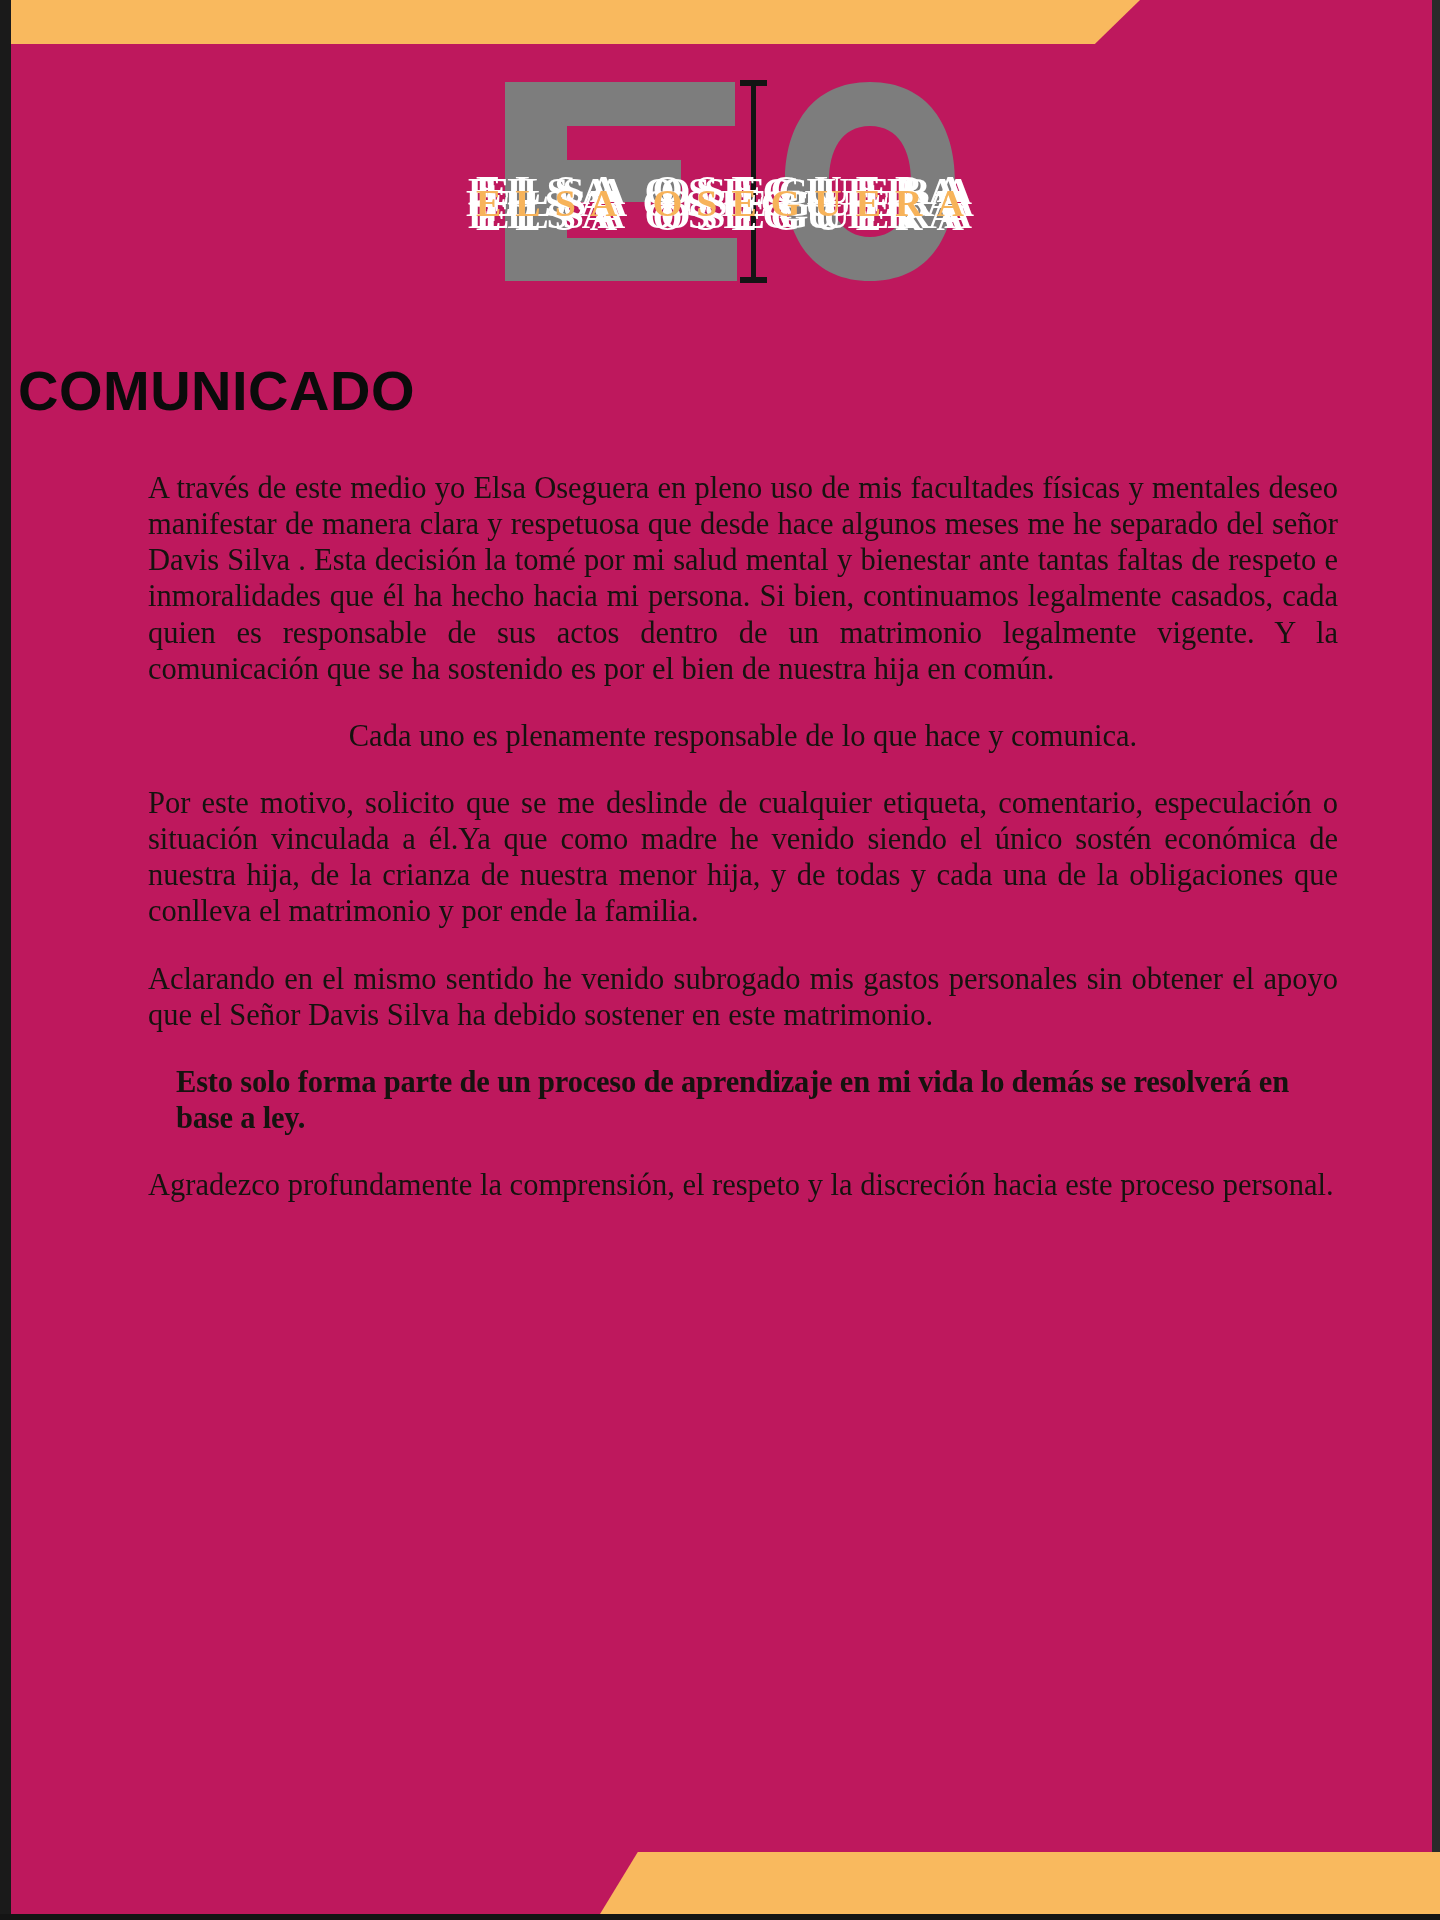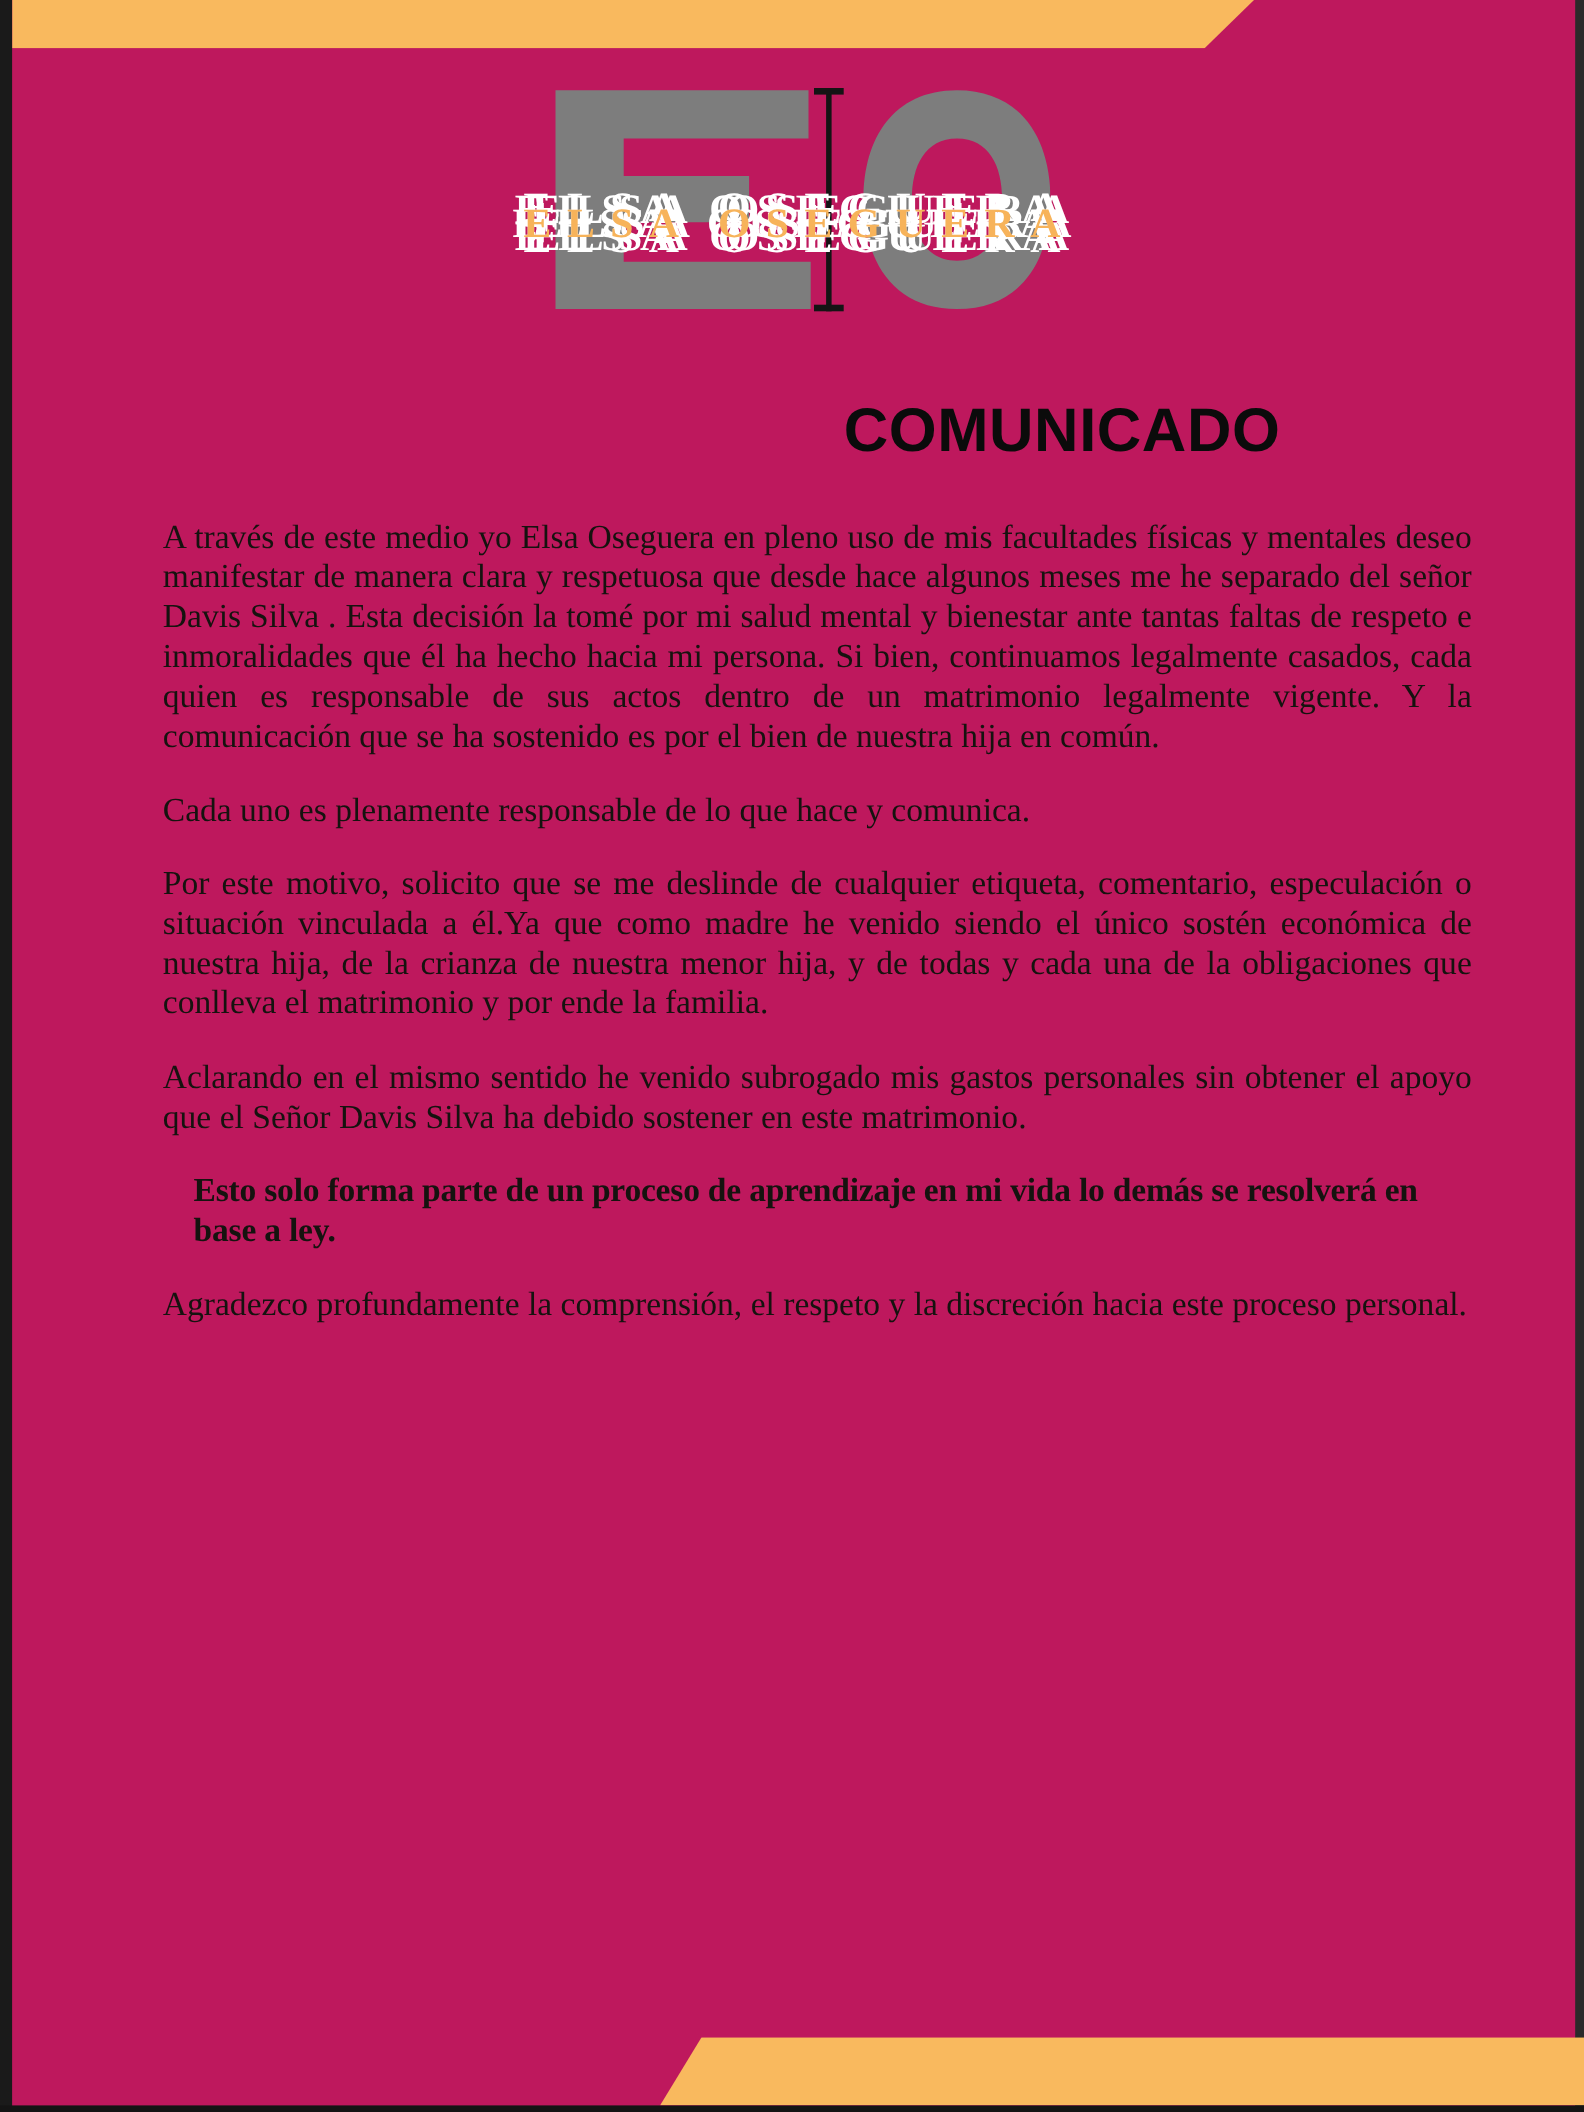--- a/index.html
+++ b/index.html
@@ -98,47 +98,48 @@
       -8px  12px 0 #ffffff,  8px  12px 0 #ffffff;
   }
   .brand-name span { position: relative; }
 
   
   .doc-title {
     position: absolute;
     left: 0;
     top: 358px;
     width: 1164px;
-    text-align: right;
+    text-align: left;
     font-family: "Liberation Sans", "DejaVu Sans", sans-serif;
     font-weight: bold;
     font-size: 56px;
     letter-spacing: 0.5px;
     color: #0b0b0b;
+    padding-left: 18px;
   }
 
   
   .body-copy {
     position: absolute;
     left: 148px;
     top: 470px;
     width: 1190px;
     color: #15130f;
     font-size: 30.5px;
     line-height: 1.185;
     text-align: justify;
     font-family: "Liberation Serif", "DejaVu Serif", serif;
   }
   .body-copy p {
     margin: 0 0 31px 0;
     text-align: justify;
     text-justify: inter-word;
   }
   .body-copy p.tight { margin-bottom: 0; }
-  .body-copy p.nojust { text-align: left; }
+  .body-copy p.nojust { text-align: center; }
   .body-copy p.strong {
     font-weight: bold;
     text-align: left;
     letter-spacing: -0.2px;
     margin-left: 28px;
   }
   .body-copy p:last-child { margin-bottom: 12px; }
 </style>
 </head>
 <body>

